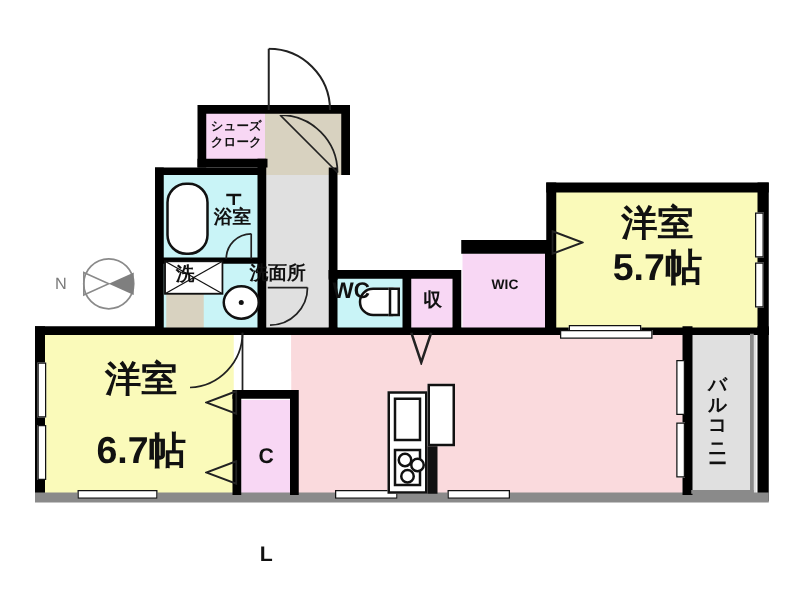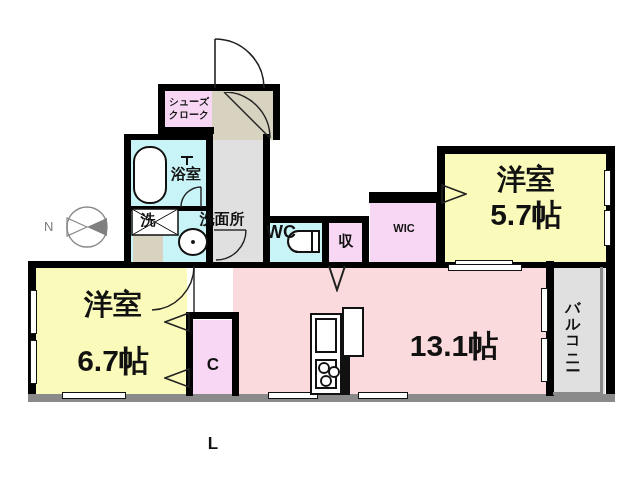--- a/index.html
+++ b/index.html
@@ -346,21 +346,20 @@
   <div class="label lbl-room-size" style="left:455px; top:200px; width:142px;">5.7帖</div>
 
   <div class="label lbl-room-name" style="left:45px; top:290px; width:136px;">洋室</div>
   <div class="label lbl-room-size" style="left:45px; top:326px; width:136px;margin-top:20px;">6.7帖</div>
 
   <div class="label lbl-cl" style="left:201px; top:322px; width:24px; letter-spacing:0;">
     <div style="margin-bottom:28px;">C</div>
     <div>L</div>
   </div>
 
-  <div class="label lbl-room-size" style="left:373px; top:331px; width:162px;">13.1帖</div>
 
   <div class="label lbl-vert" style="left:566px; top:272px; height:110px;">バルコニー</div>
 
   <div id="compass" style="left:55px; top:205px; width:56px; height:44px;">
     <svg width="56" height="44" viewBox="0 0 56 44">
       <circle cx="32" cy="22" r="20" fill="none" stroke="#8a8a8a" stroke-width="1.4"></circle>
       <path d="M 32 22 L 52 13 L 52 31 Z" fill="#7f7f7f"></path>
       <path d="M 32 22 L 12 13 L 12 31 Z" fill="none" stroke="#8a8a8a" stroke-width="1.2"></path>
     </svg>
   </div>

